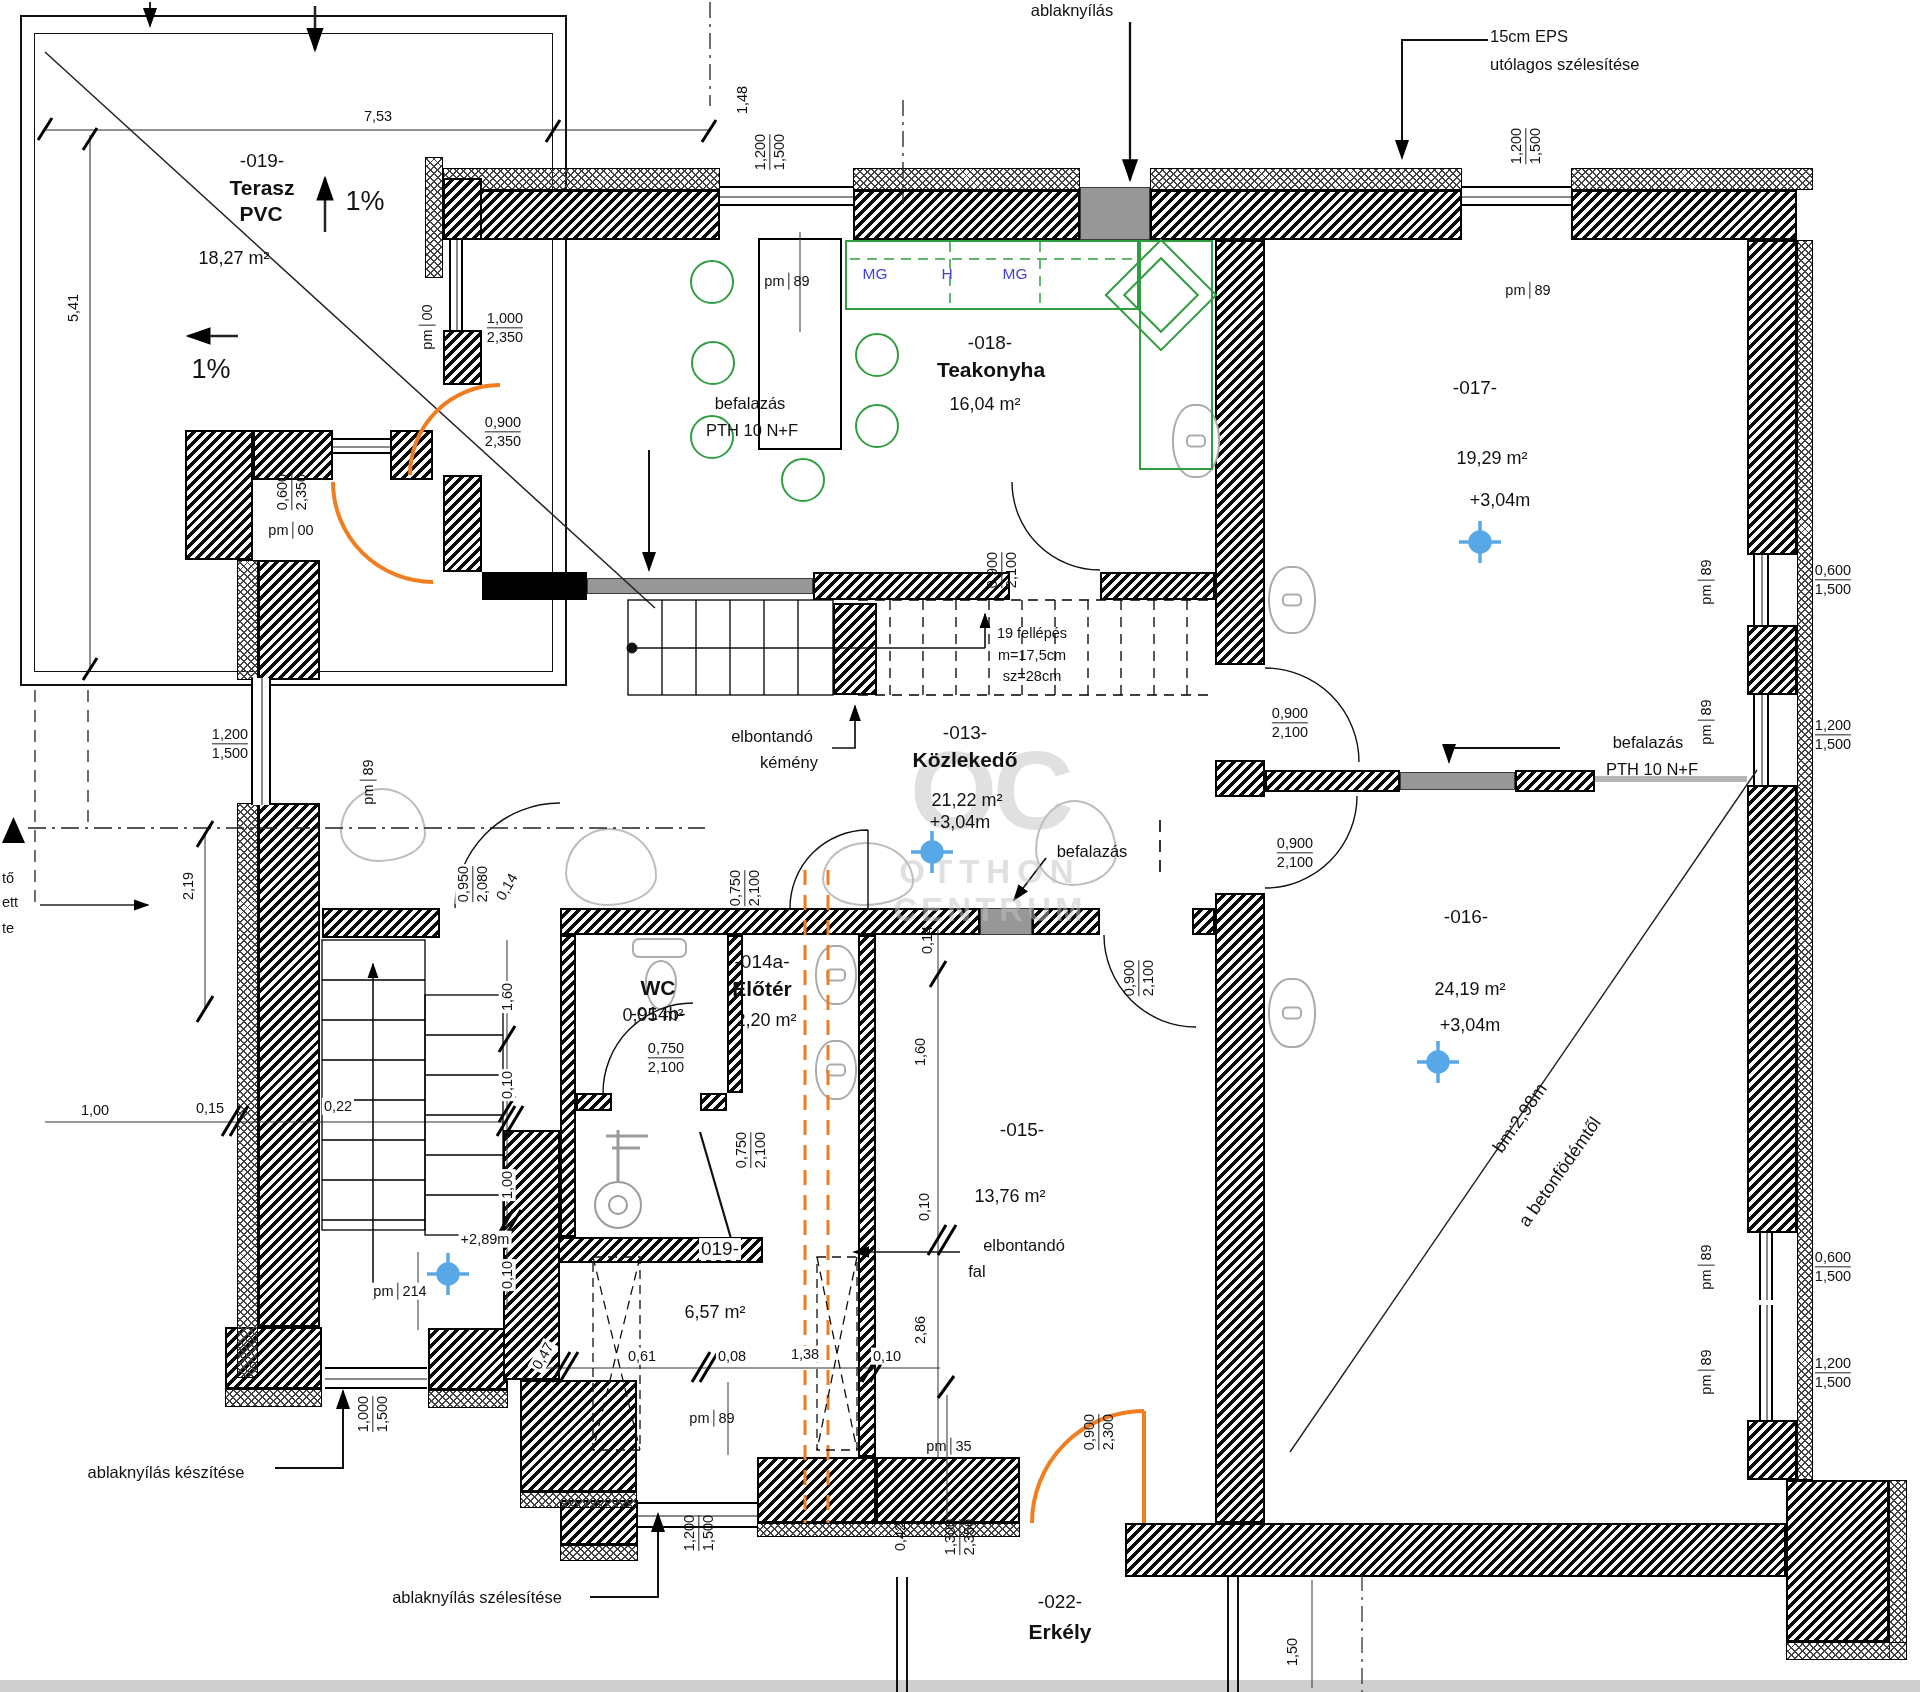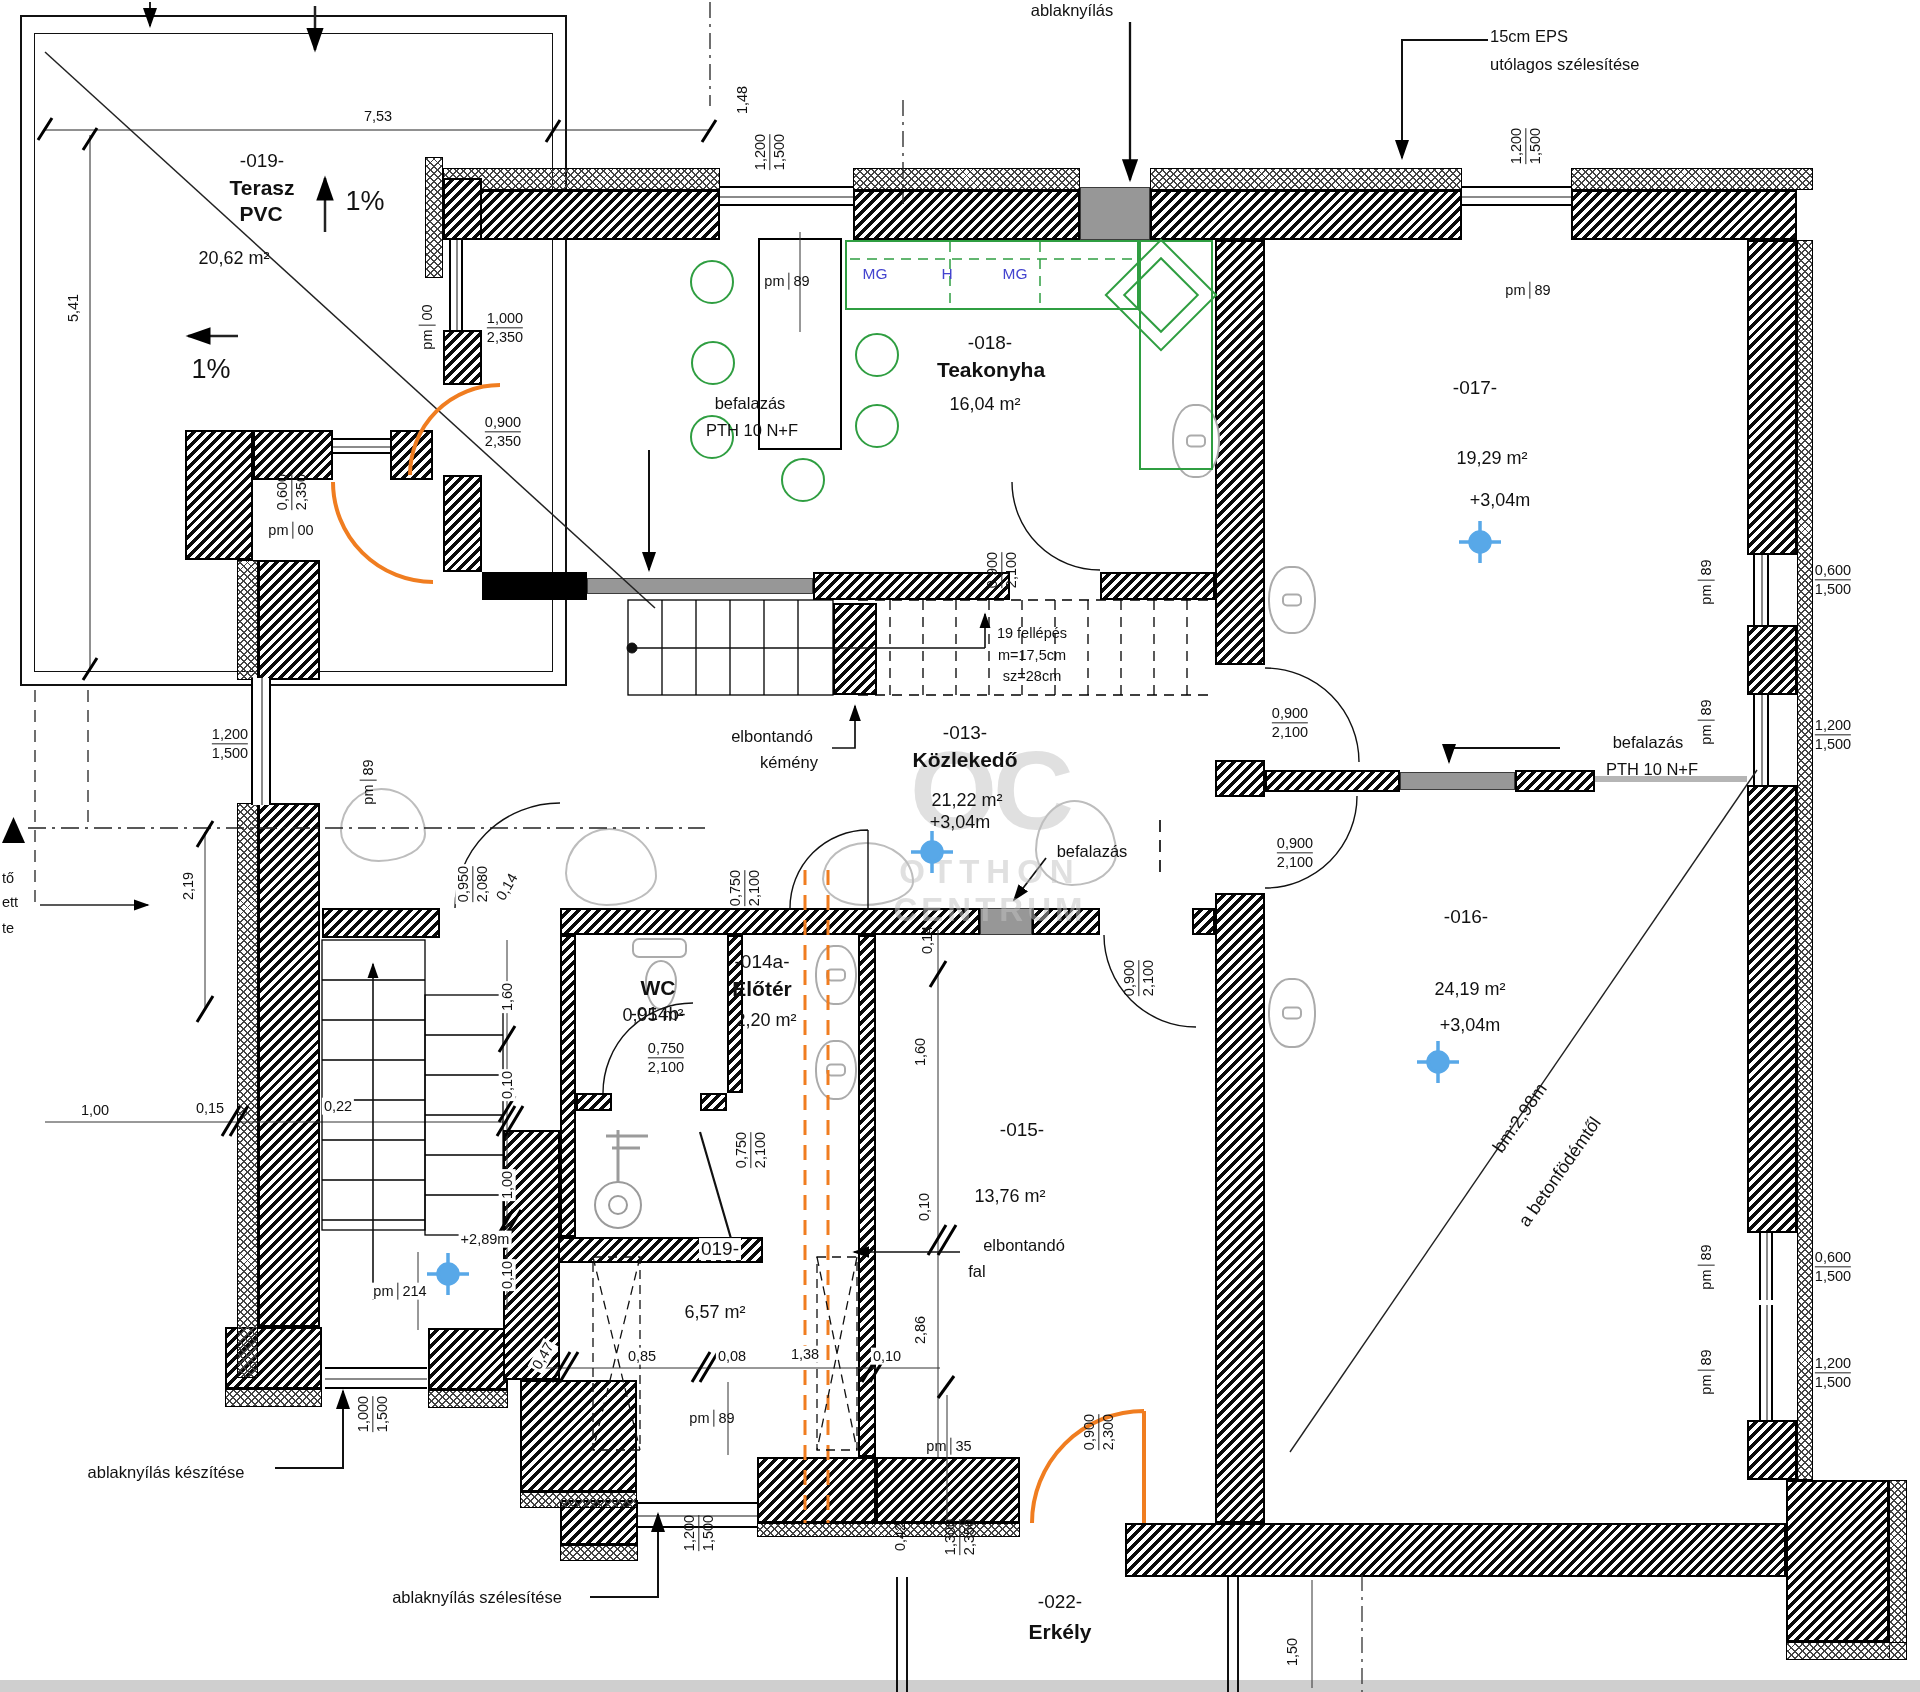--- a/index.html
+++ b/index.html
@@ -317,21 +317,21 @@
   <svg class="cross" style="left:448px;top:1274px" width="46" height="46" viewBox="0 0 46 46">
       <g stroke="#58a8e8" stroke-width="3.5" fill="none">
         <circle cx="23" cy="23" r="10" fill="#58a8e8"></circle>
         <path d="M23 2v12M23 32v12M2 23h12M32 23h12"></path>
       </g>
     </svg>
 
   <div class="t rid" style="left:262px;top:161px">-019-</div>
   <div class="t rname" style="left:262px;top:188px">Terasz</div>
   <div class="t rname" style="left:261px;top:214px">PVC</div>
-  <div class="t rarea" style="left:234px;top:258px">20,62 m²</div>
+  <div class="t rarea" style="left:234px;top:258px">18,27 m²</div>
   <div class="t big" style="left:365px;top:202px">1%</div>
   <div class="t big" style="left:211px;top:370px">1%</div>
   <div class="t" style="left:378px;top:116px">7,53</div>
   <div class="t rot" style="left:73px;top:308px">5,41</div>
 
   <div class="t note" style="left:1072px;top:10px">ablaknyílás</div>
   <div class="t note tl" style="left:1490px;top:36px">15cm EPS</div>
   <div class="t note tl" style="left:1490px;top:64px">utólagos szélesítése</div>
   <div class="t rot" style="left:742px;top:100px">1,48</div>
   <div class="t frac rot" style="left:770px;top:152px">
@@ -510,21 +510,21 @@
       <span>pm</span>
       <span>214</span>
     </div>
   <div class="t" style="left:95px;top:1110px">1,00</div>
   <div class="t bgw" style="left:210px;top:1108px">0,15</div>
   <div class="t bgw" style="left:338px;top:1106px">0,22</div>
 
   <div class="t rid bgw" style="left:720px;top:1249px">019-</div>
   <div class="t rarea" style="left:715px;top:1312px">6,57 m²</div>
   <div class="t rot60 bgw" style="left:543px;top:1356px">0,47</div>
-  <div class="t bgw" style="left:642px;top:1356px">0,85</div>
+  <div class="t bgw" style="left:642px;top:1356px">0,61</div>
   <div class="t bgw" style="left:732px;top:1356px">0,08</div>
   <div class="t bgw" style="left:805px;top:1354px">1,38</div>
   <div class="t bgw" style="left:887px;top:1356px">0,10</div>
   <div class="t pm" style="left:712px;top:1418px">
       <span>pm</span>
       <span>89</span>
     </div>
 
   <div class="t note" style="left:166px;top:1472px">ablaknyílás készítése</div>
   <div class="t frac rot" style="left:373px;top:1414px">

